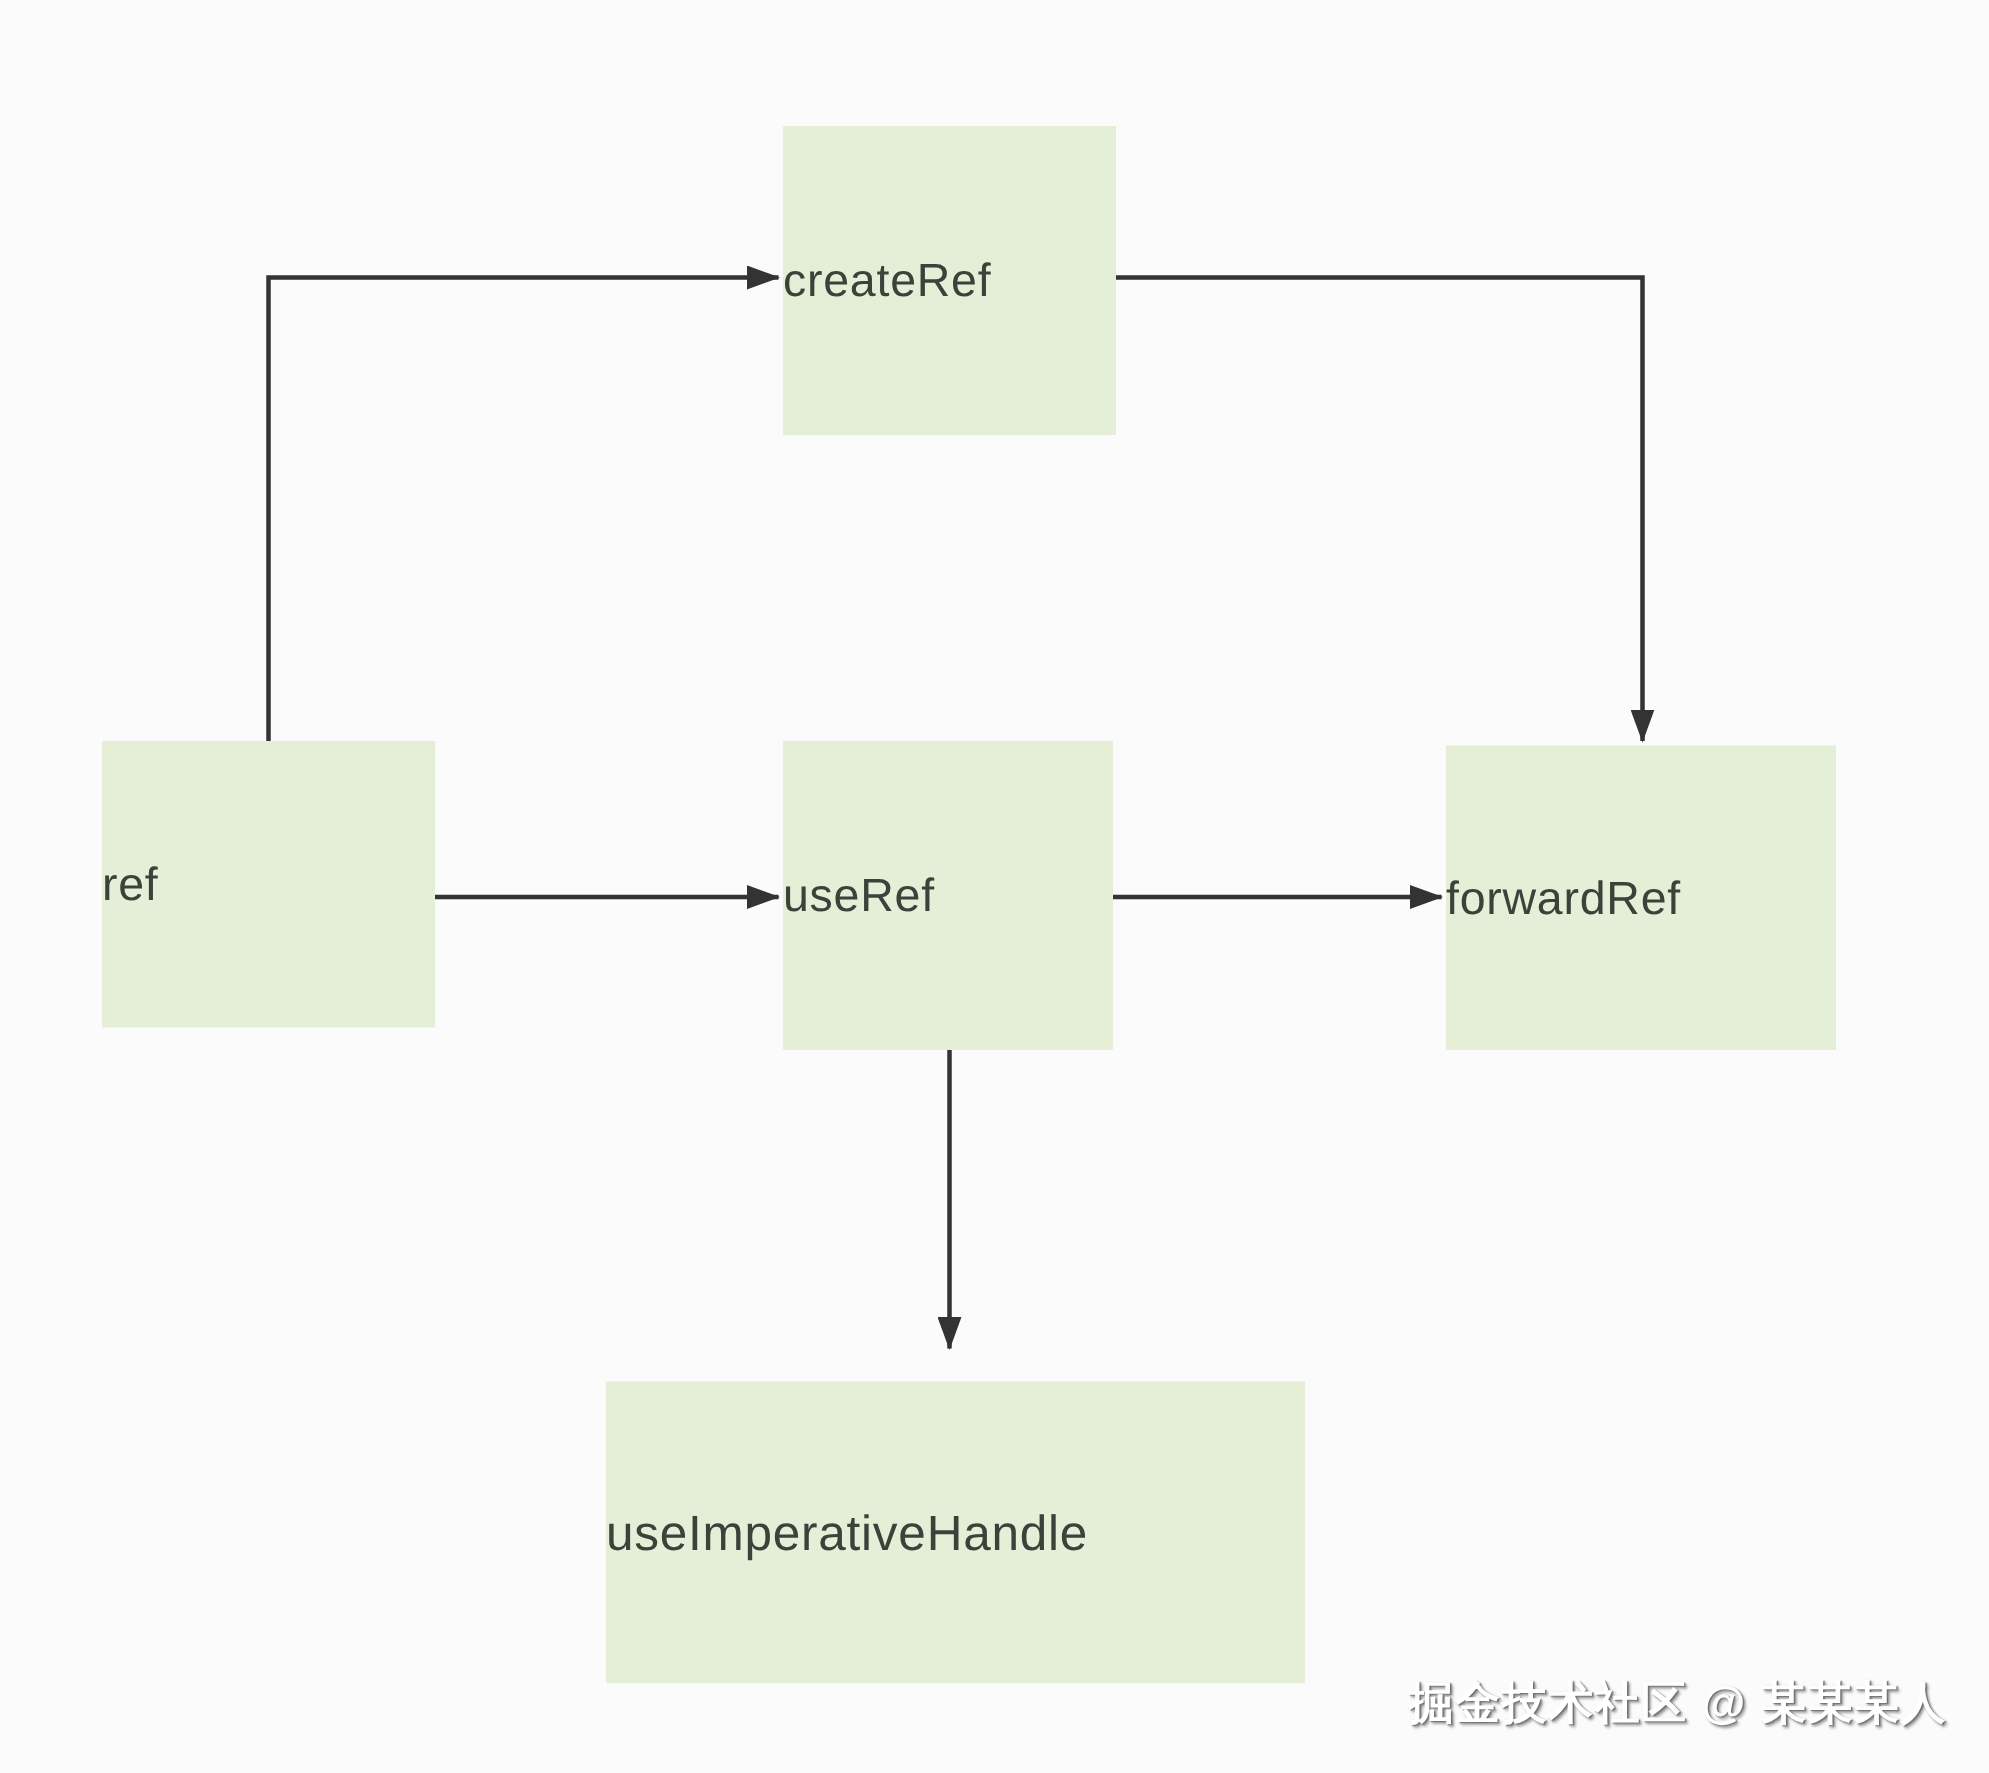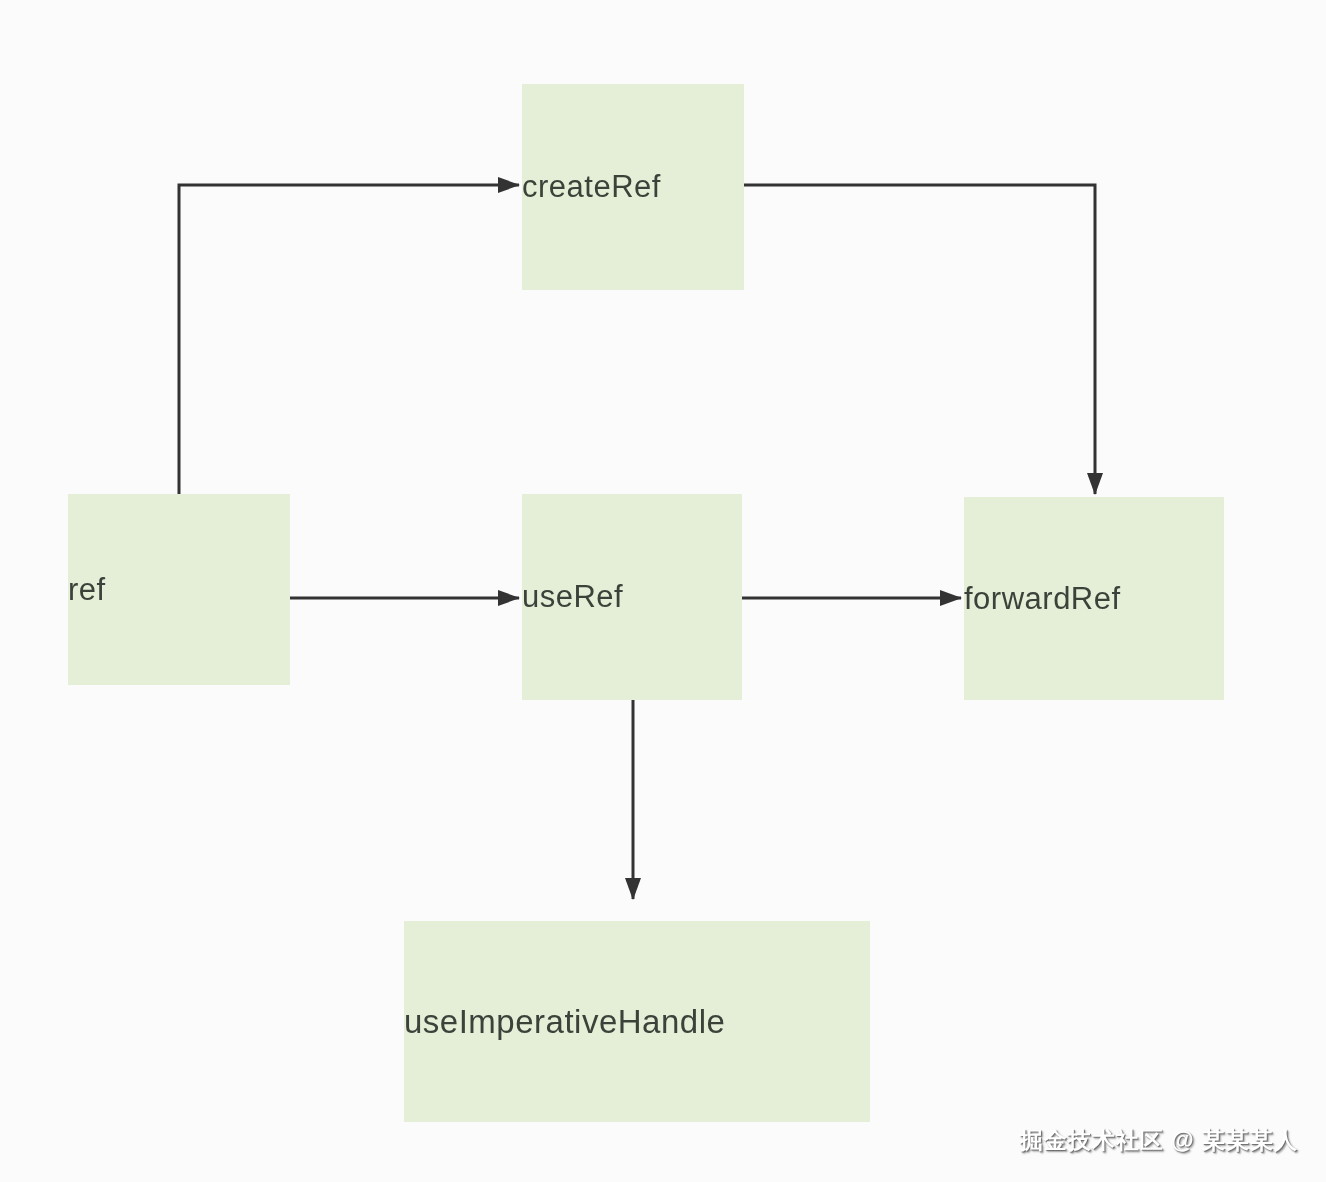--- a/index.html
+++ b/index.html
@@ -47,21 +47,21 @@
   .node-useref    { left: 522px; top: 494px; width: 220px; height: 206px; }
   .node-forwardref{ left: 964px; top: 497px; width: 260px; height: 203px; }
   .node-useimperativehandle {
     left: 404px; top: 902px; width: 466px; height: 201px;
     font-size: 33px;
     margin-top: 19px;
   }
   .watermark {
     position: absolute;
     right: 28px; bottom: 26px;
-    font-size: 23px;
+    font-size: 30px;
     font-weight: bold;
     color: var(--watermark-text);
     text-shadow: 1px 1px 1px var(--watermark-shadow), 2px 2px 2px rgba(0,0,0,0.35);
     letter-spacing: 1px;
     white-space: nowrap;
   }
 </style>
 </head>
 <body>
 

